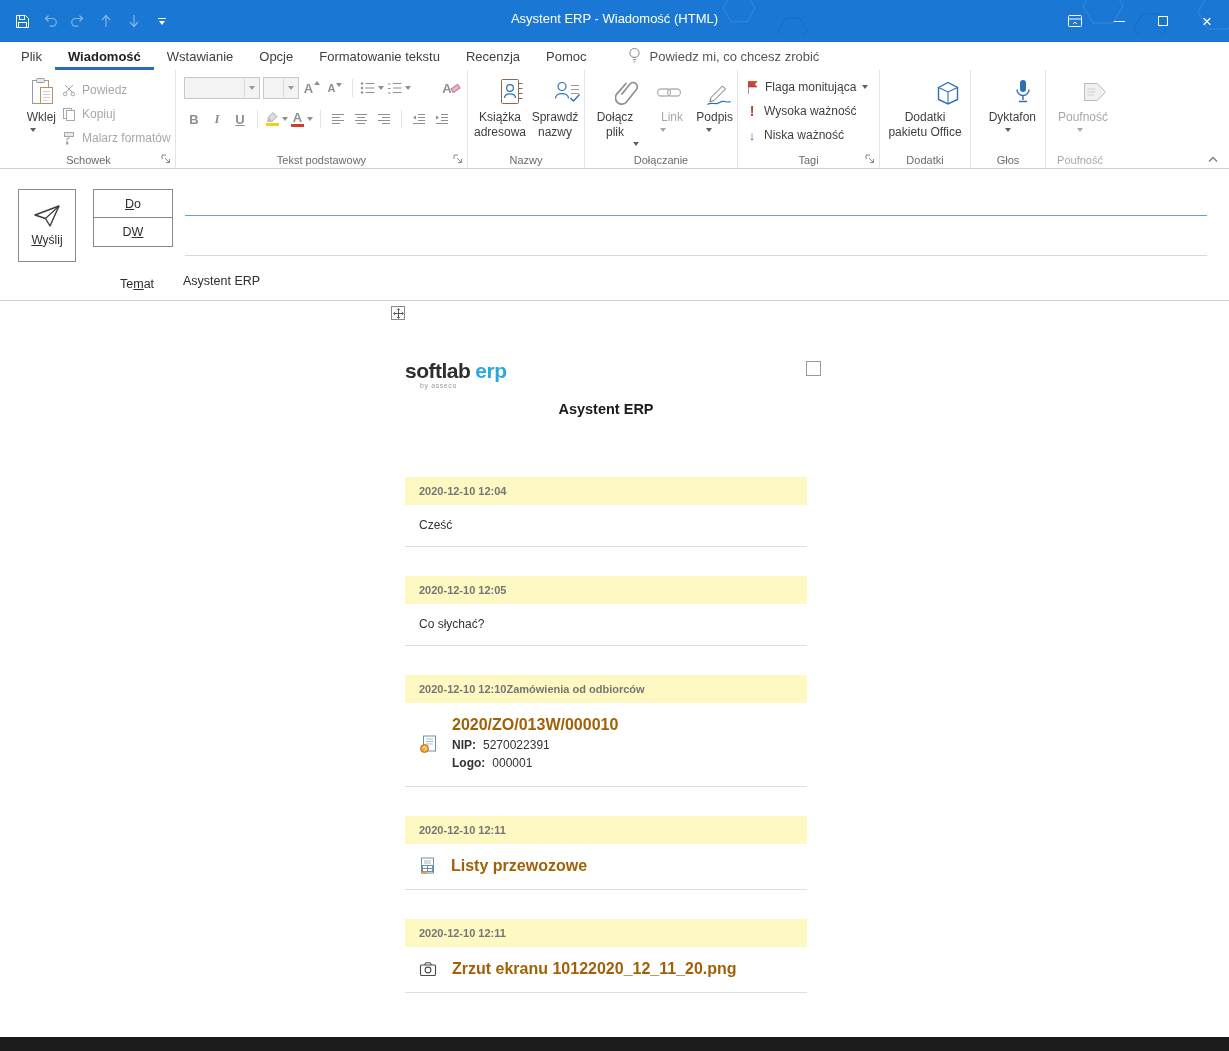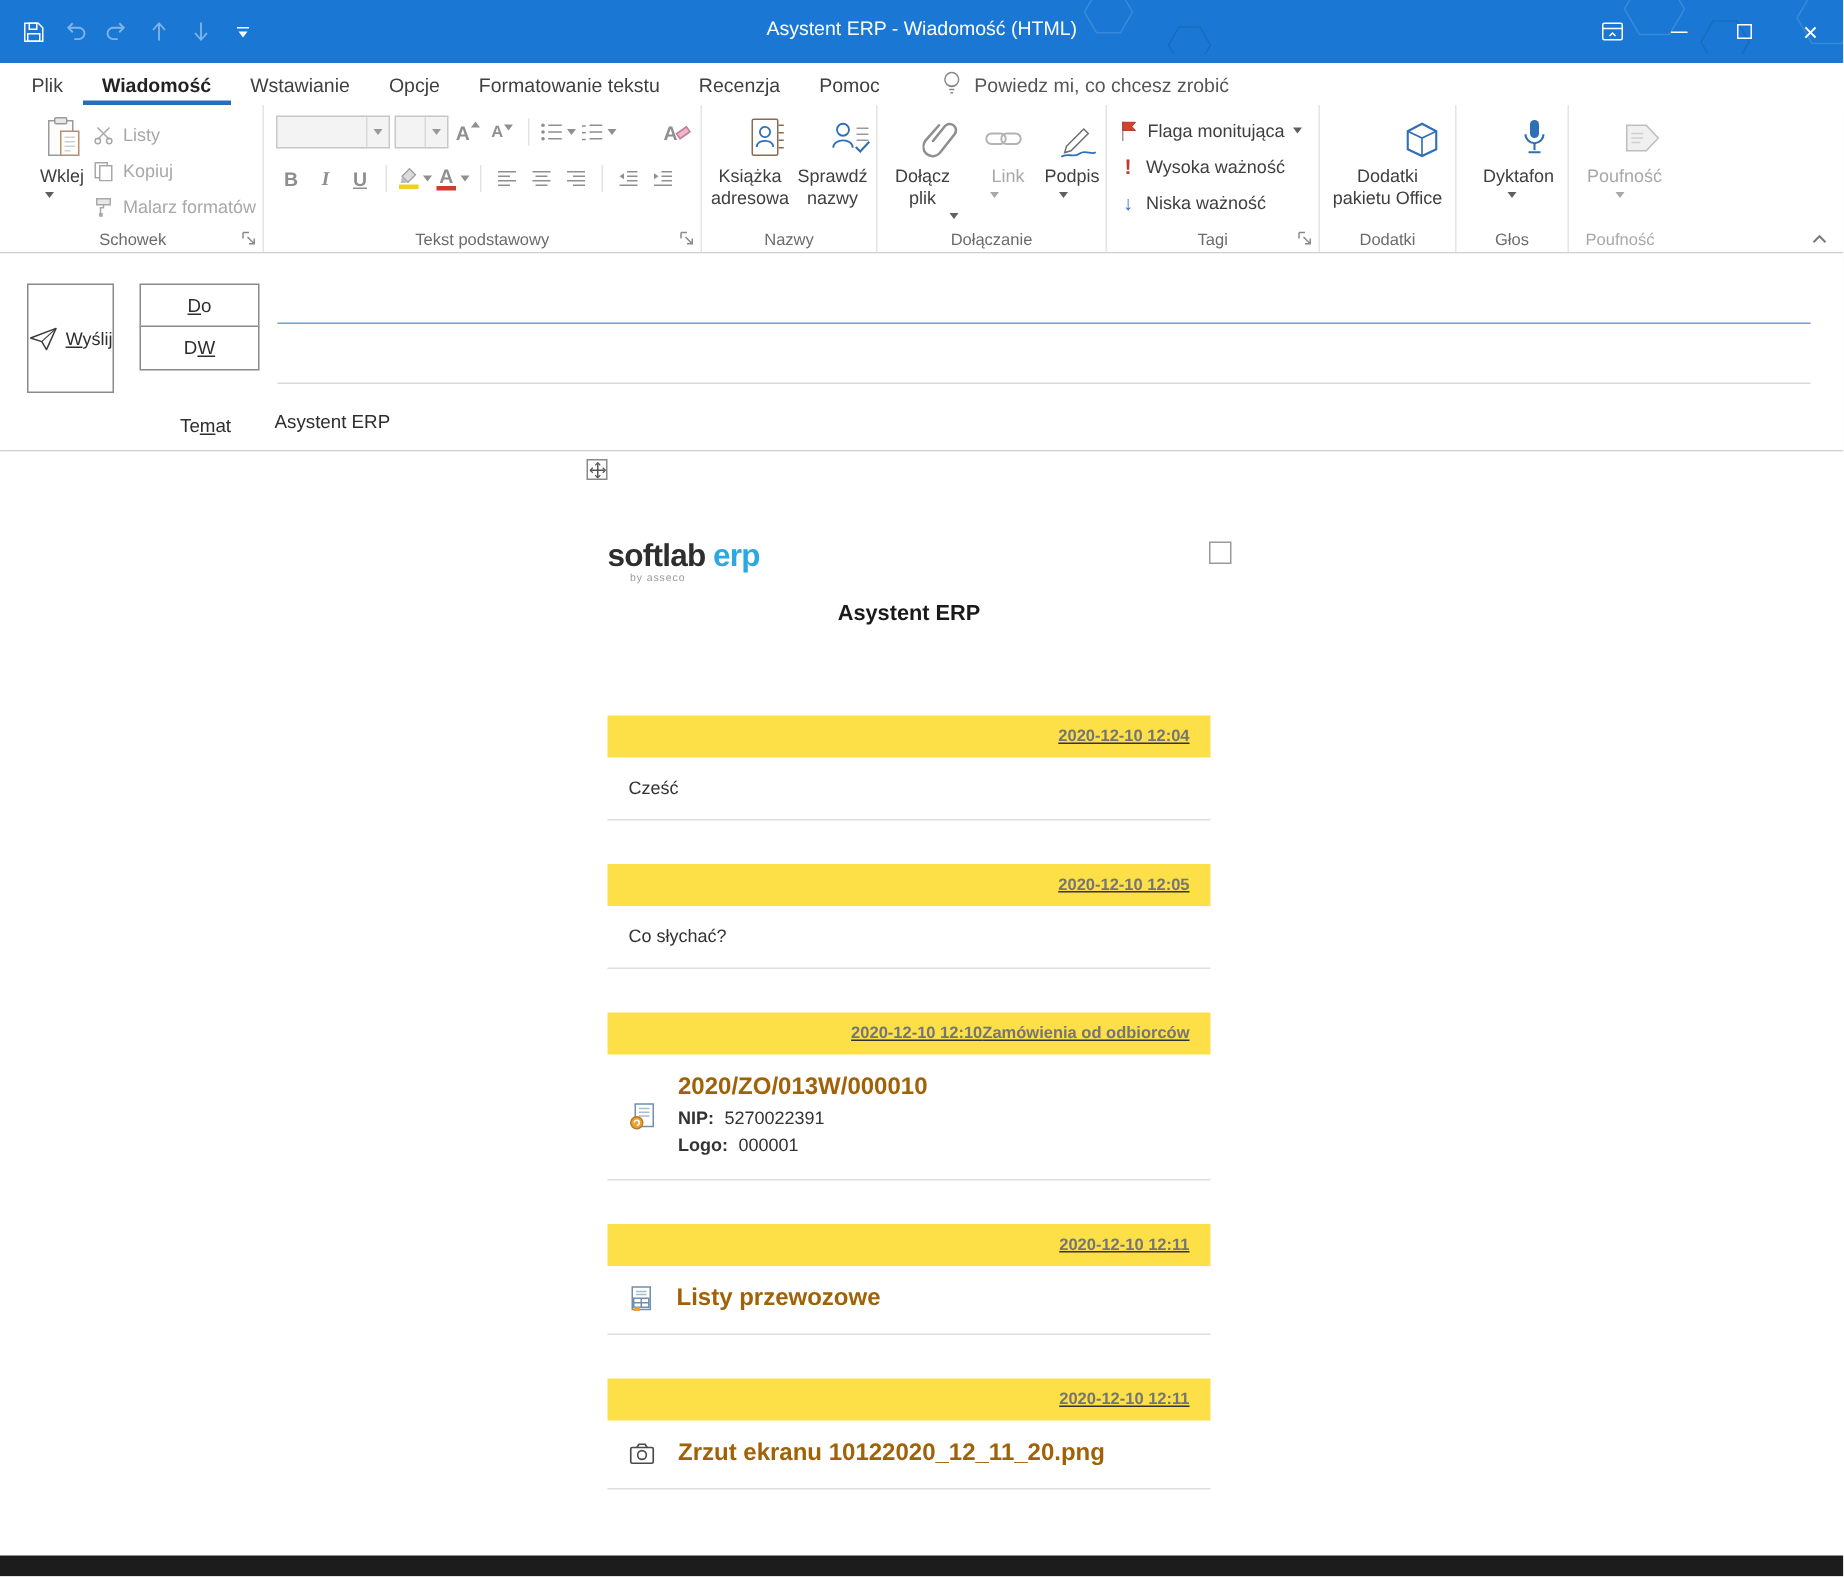--- a/index.html
+++ b/index.html
@@ -54,21 +54,21 @@
   .eraser { display:inline-block; width:9px; height:5px; background:#efb5c8; border:1px solid #c27d9a; transform:rotate(-35deg); margin-left:-1px; }
   .row1,.row2 { position:absolute; left:8px; right:6px; display:flex; align-items:center; gap:3px; }
   .row1 { top:7px; } .row2 { top:38px; }
   .tag-rows { position:absolute; left:8px; top:6px; display:flex; flex-direction:column; gap:2px; }
   .imp-red { color:#c0392b; font-weight:700; font-size:14px; width:12px; text-align:center; }
   .imp-blue { color:#2f6fb5; font-weight:700; font-size:13px; width:12px; text-align:center; }
   .collapse-ribbon { position:absolute; right:10px; bottom:5px; }
 
   
   .compose { position:relative; height:132px; background:#fff; border-bottom:1px solid #cfcfcf; box-shadow:0 2px 3px rgba(0,0,0,.07); }
-  .send-btn { position:absolute; left:18px; top:20px; width:58px; height:73px; border:1px solid #8a8a8a; background:#fff; display:flex; flex-direction:row; align-items:center; justify-content:center; gap:5px; font-size:12px; color:#2e2e2e; }
+  .send-btn { position:absolute; left:18px; top:20px; width:58px; height:73px; border:1px solid #8a8a8a; background:#fff; display:flex; flex-direction:column; align-items:center; justify-content:center; gap:5px; font-size:12px; color:#2e2e2e; }
   .addr-btn { position:absolute; left:93px; width:80px; height:30px; border:1px solid #8a8a8a; background:#fff; font-size:12.5px; color:#2e2e2e; display:flex; align-items:center; justify-content:center; }
   .to-btn { top:20px; } .cc-btn { top:48px; }
   .accel { text-decoration:underline; }
   .field-input { position:absolute; left:185px; right:22px; height:22px; border:none; outline:none; background:transparent; font-size:13px; font-family:inherit; }
   .to-input { top:25px; border-bottom:1px solid #6a9fd8; }
   .cc-input { top:65px; border-bottom:1px solid #d9d9d9; }
   .subject-label { position:absolute; left:120px; top:108px; font-size:12.5px; color:#2e2e2e; }
   .subject-input { position:absolute; left:183px; top:105px; right:22px; border:none; outline:none; font-size:12.5px; color:#2e2e2e; font-family:inherit; background:transparent; }
 
   
@@ -78,21 +78,21 @@
   .logo-row { margin-top:58px; height:32px; position:relative; white-space:nowrap; }
   .logo-softlab { font-size:21px; font-weight:700; color:#2e2e2e; letter-spacing:-0.5px; }
   .logo-erp { font-size:21px; font-weight:700; color:#2aa9e0; margin-left:5px; letter-spacing:-0.5px;margin-top:16px; }
   .logo-by { position:absolute; left:15px; top:23px; font-size:7px; color:#9a9a9a; letter-spacing:.6px; }
   .share-checkbox { position:absolute; left:806px; top:60px; width:15px; height:15px; border:1px solid #9a9a9a; background:#fff; }
   .email-title { margin-top:10px; text-align:center; font-size:14.5px; font-weight:700; color:#1a1a1a; }
   .email-subtitle { margin-top:13px; text-align:center; font-size:12px; color:#8e8e8e; }
   .email-subtitle b { color:#6e6e6e; }
   .cards { margin-top:60px; }
   .card { margin-bottom:29px; border-bottom:1px solid #dedede; background:#fff; }
-  .card-header { height:28px; background:#fde047; display:flex; align-items:center; justify-content:flex-end; padding:0 14px;text-decoration:underline; }
+  .card-header { height:28px; background:#fef9c3; display:flex; align-items:center; justify-content:flex-start; padding:0 14px; }
   .card-ts,.card-cat { font-size:11px; font-weight:700; color:#757575; }
   .card-body { padding:13px 14px 14px; font-size:12px; color:#333; }
   .card-body.iconrow { display:flex; align-items:center; gap:15px; }
   .note-link { font-size:16px; font-weight:700; color:#a16207; text-decoration:none; cursor:pointer; }
   .order-info .note-link { display:inline-block; margin-bottom:3px; }
   .field-row { display:flex; font-size:12px; color:#333; line-height:17.5px; }
   .f-label { font-weight:700; margin-right:7px; }
 
   .bottom-strip { position:absolute; left:0; bottom:0; width:100%; height:14px; background:#1c1c1c; }
   svg { display:block; }
@@ -202,21 +202,21 @@
         <span>Wklej</span>
         <span class="caret below" style="color:#5f5f5f"></span>
       </div>
       <div style="position:absolute;left:60px;top:9px;display:flex;flex-direction:column;gap:2px">
         <span class="smallbtn disabled">
           <svg width="14" height="14" viewBox="0 0 14 14">
               <path d="M3 2 L11 10 M11 2 L3 10" stroke="#a8a8a8"></path>
               <circle cx="3.2" cy="11" r="1.8" fill="none" stroke="#a8a8a8"></circle>
               <circle cx="10.8" cy="11" r="1.8" fill="none" stroke="#a8a8a8"></circle>
             </svg>
-          <span>Listy</span>
+          <span>Powiedz</span>
         </span>
         <span class="smallbtn disabled">
           <svg width="14" height="14" viewBox="0 0 14 14">
               <rect x="1.5" y="1.5" width="8" height="10" fill="#fff" stroke="#a8a8a8"></rect>
               <rect x="4.5" y="3.5" width="8" height="10" fill="#fff" stroke="#a8a8a8"></rect>
             </svg>
           <span>Kopiuj</span>
         </span>
         <span class="smallbtn disabled">
           <svg width="14" height="14" viewBox="0 0 14 14">

